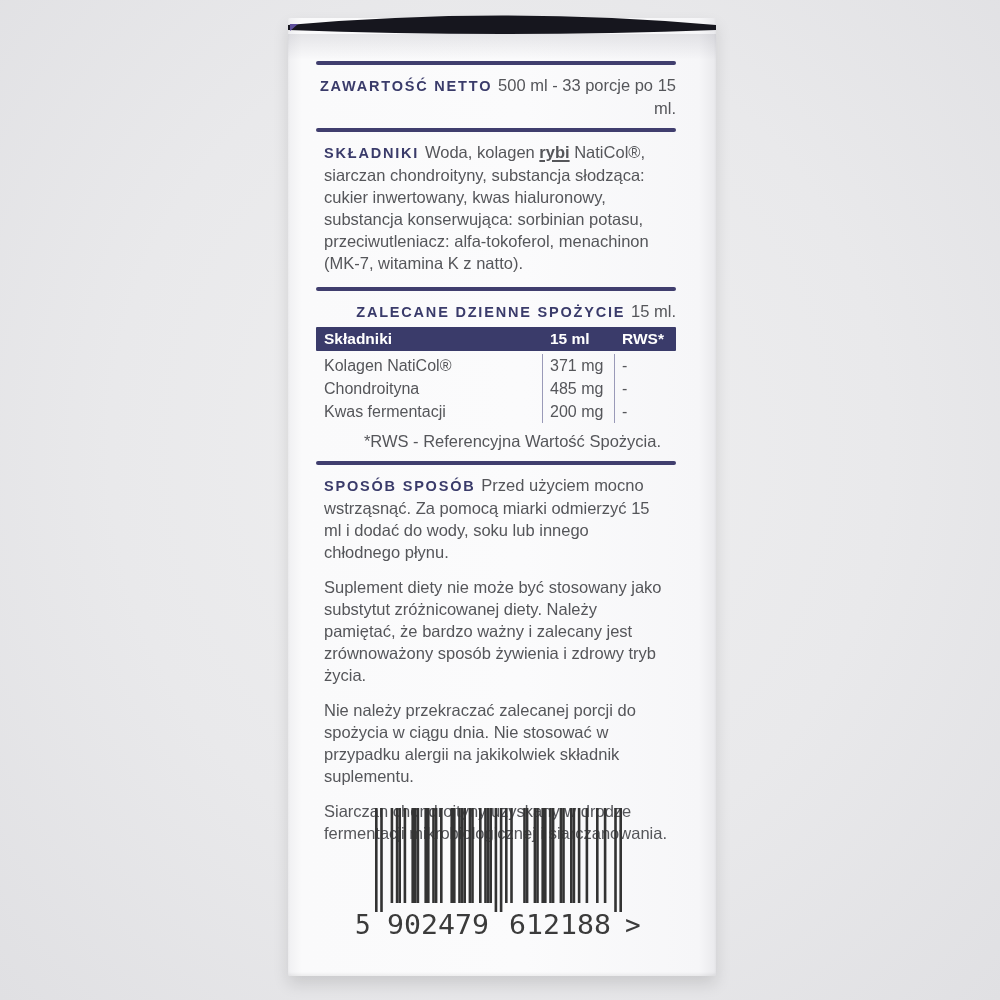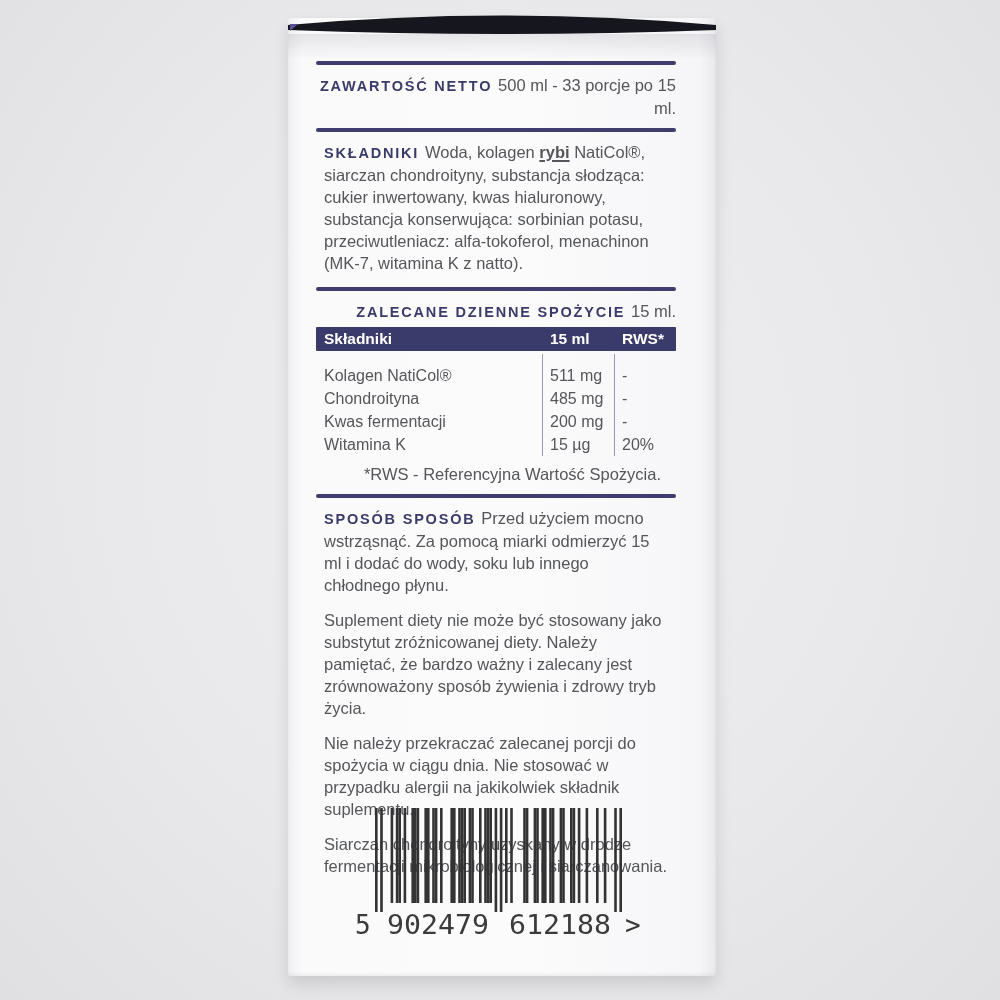--- a/index.html
+++ b/index.html
@@ -28,21 +28,21 @@
   .sec{font-weight:700;color:var(--accent-navy,#3a3b6a);font-size:14.5px;letter-spacing:1.8px;}
   .line{margin:4px 0;text-align:right;}
   .para{margin:9px 8px 13px;}
   .bu{font-weight:700;text-decoration:underline;text-decoration-thickness:2px;text-underline-offset:2px;}
   
   .table{margin-top:4px;}
   .thead{display:grid;grid-template-columns:226px 72px 62px;align-items:center;
     background:var(--table-header-bg,#3a3b6a);color:var(--table-header-text,#fff);
     font-weight:700;font-size:15.5px;height:24px;border-radius:1px;}
   .thead span{padding-left:8px;}
-  .tbody{position:relative;padding:13px 0 4px;}
+  .tbody{position:relative;padding:3px 0 4px;}
   .vline{position:absolute;top:3px;bottom:4px;width:1px;background:#9a9ab8;}
   .v1{left:226px;} .v2{left:298px;}
   .trow{display:grid;grid-template-columns:226px 72px 62px;height:23px;line-height:23px;font-size:16px;}
   .trow span{padding-left:8px;}
   .foot{margin:3px 15px 2px;}
   
   .barcode{position:absolute;left:61px;top:790px;width:300px;height:132px;}
   .bc-digits text{font-family:"DejaVu Sans Mono","Liberation Mono",monospace;font-size:26px;
     fill:#3b3b3b;}
 </style>
@@ -76,37 +76,32 @@
         <div class="thead">
           <span>Składniki</span>
           <span>15 ml</span>
           <span>RWS*</span>
         </div>
         <div class="tbody">
           <div class="vline v1"></div>
           <div class="vline v2"></div>
           <div class="trow">
             <span>Kolagen NatiCol®</span>
-              <span>511 mg</span>
+              <span>371 mg</span>
               <span>-</span>
           </div>
           <div class="trow">
             <span>Chondroityna</span>
               <span>485 mg</span>
               <span>-</span>
           </div>
           <div class="trow">
             <span>Kwas fermentacji</span>
               <span>200 mg</span>
               <span>-</span>
-          </div>
-          <div class="trow">
-            <span>Witamina K</span>
-              <span>15 µg</span>
-              <span>20%</span>
           </div>
         </div>
       </div>
 
       <p class="line foot">*RWS - Referencyjna Wartość Spożycia.</p>
 
       <div class="rule"></div>
 
       <p class="para"><span class="sec">SPOSÓB SPOSÓB </span><span>Przed użyciem mocno wstrząsnąć. Za pomocą miarki odmierzyć 15 ml i dodać do wody, soku lub innego chłodnego płynu.</span></p>
 

